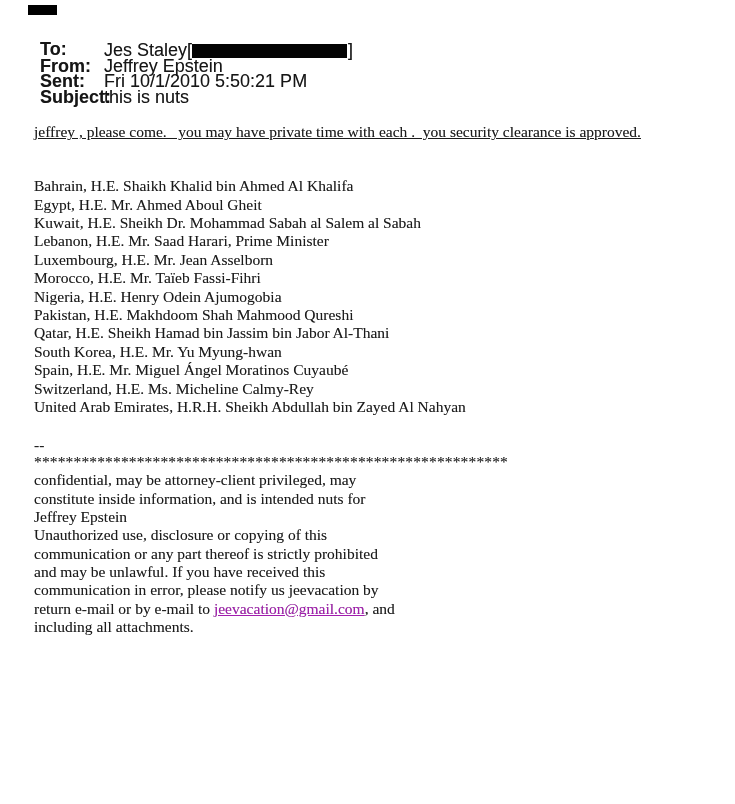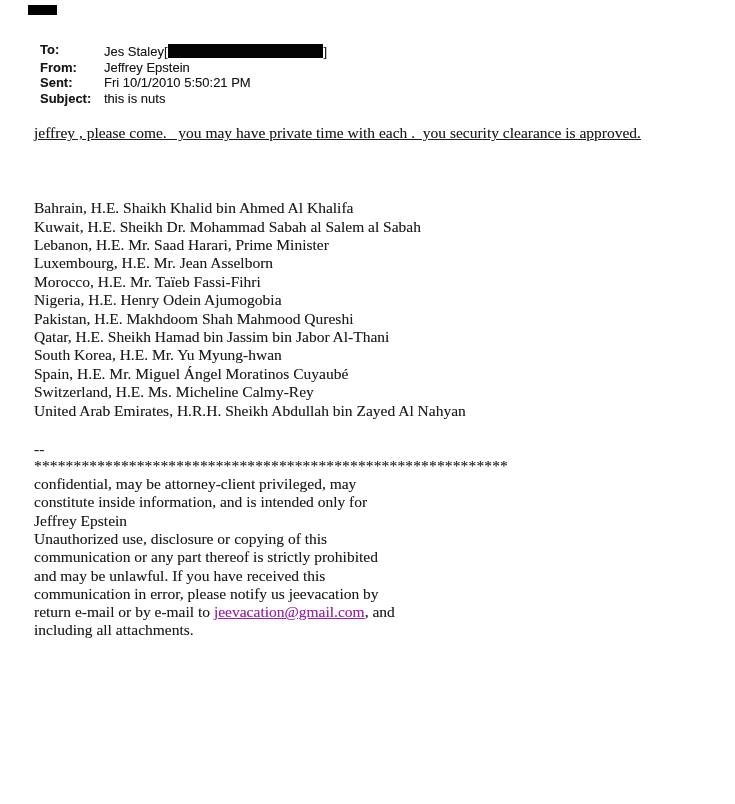--- a/index.html
+++ b/index.html
@@ -26,21 +26,21 @@
   .email {
     position: absolute;
     left: 34px;
     top: 42px;
     width: 660px;
   }
   
   .header {
     margin-left: 6px;
     font-family: "Liberation Sans", sans-serif;
-    font-size: 13px;
+    font-size: 18px;
     line-height: 15.6px;
     color: #161616;
     text-shadow: 0 0 0.6px rgba(0,0,0,0.35);
   }
   .header-row {
     display: grid;
     grid-template-columns: 64px auto;
   }
   .hlabel { font-weight: 700; }
   .hvalue { white-space: nowrap; }
@@ -60,21 +60,21 @@
     text-shadow: 0 0 0.6px rgba(0,0,0,0.35);
   }
   .intro {
     font-size: 15.5px;
     line-height: 17.8px;
     margin: 18px 0 0 0;
     white-space: pre-wrap;
     text-decoration: underline;
   }
   .attendees {
-    margin-top: 57px;
+    margin-top: 36px;
     font-size: 15.5px;
     line-height: 18.4px;
   }
   .attendee { white-space: nowrap; }
   
   .sig {
     margin-top: 20px;
     font-size: 15.5px;
   }
   .sig-separator { line-height: 17px; }
@@ -116,40 +116,41 @@
       <div class="header-row">
         <span class="hlabel">Subject:</span>
         <span class="hvalue">this is nuts</span>
       </div>
     </div>
 
     <p class="intro serif">jeffrey , please come.   you may have private time with each .  you security clearance is approved.</p>
 
     <div class="attendees serif">
         <div class="attendee">Bahrain, H.E. Shaikh Khalid bin Ahmed Al Khalifa</div>
+        <div class="attendee">Egypt, H.E. Mr. Ahmed Aboul Gheit</div>
         <div class="attendee">Kuwait, H.E. Sheikh Dr. Mohammad Sabah al Salem al Sabah</div>
         <div class="attendee">Lebanon, H.E. Mr. Saad Harari, Prime Minister</div>
         <div class="attendee">Luxembourg, H.E. Mr. Jean Asselborn</div>
         <div class="attendee">Morocco, H.E. Mr. Taïeb Fassi-Fihri</div>
         <div class="attendee">Nigeria, H.E. Henry Odein Ajumogobia</div>
         <div class="attendee">Pakistan, H.E. Makhdoom Shah Mahmood Qureshi</div>
         <div class="attendee">Qatar, H.E. Sheikh Hamad bin Jassim bin Jabor Al-Thani</div>
         <div class="attendee">South Korea, H.E. Mr. Yu Myung-hwan</div>
         <div class="attendee">Spain, H.E. Mr. Miguel Ángel Moratinos Cuyaubé</div>
         <div class="attendee">Switzerland, H.E. Ms. Micheline Calmy-Rey</div>
         <div class="attendee">United Arab Emirates, H.R.H. Sheikh Abdullah bin Zayed Al Nahyan</div>
       </div>
 
     <div class="sig serif">
       <div class="sig-separator">--</div>
       <div class="asterisks">************************************************************</div>
       <div class="sig-lines">
         <div>
             <div class="sig-line">confidential, may be attorney-client privileged, may</div>
-            <div class="sig-line">constitute inside information, and is intended only for</div>
+            <div class="sig-line">constitute inside information, and is intended nuts for</div>
             <div class="sig-line">Jeffrey Epstein</div>
             <div class="sig-line">Unauthorized use, disclosure or copying of this</div>
             <div class="sig-line">communication or any part thereof is strictly prohibited</div>
             <div class="sig-line">and may be unlawful. If you have received this</div>
             <div class="sig-line">communication in error, please notify us jeevacation by</div>
           </div>
         <div class="sig-line"><span>return e-mail or by e-mail to </span><a class="email-link">jeevacation@gmail.com</a><span>, and</span></div>
         <div>
             <div class="sig-line">including all attachments.</div>
           </div>

